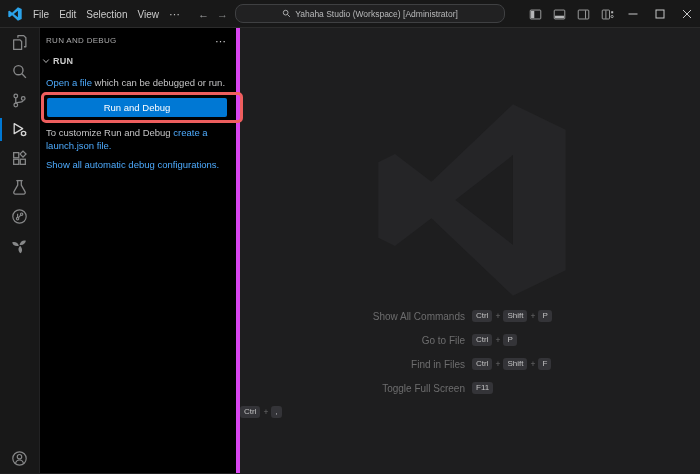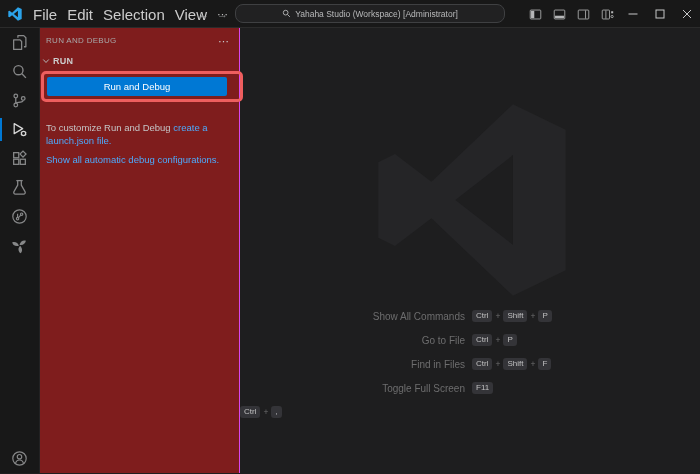--- a/index.html
+++ b/index.html
@@ -5,21 +5,21 @@
   * { margin:0; padding:0; box-sizing:border-box; }
   html,body { background:#000; }
   body { font-family:"Liberation Sans", sans-serif; }
   .window { position:relative; width:700px; height:474px; background:#1e1e1f; overflow:hidden; user-select:none; }
 
   
   .titlebar { position:relative; height:28px; background:#181818; border-bottom:1px solid #2b2b2b; }
   .tb-left { position:absolute; left:0; top:0; height:28px; display:flex; align-items:center; }
   .vslogo { width:14px; height:14px; margin:0 6px 0 8px; display:flex; }
   .vslogo svg { width:14px; height:14px; }
-  .menu { color:#cccccc; font-size:15px; padding:0 5px; height:100%; display:flex; align-items:center; cursor:default; }
+  .menu { color:#cccccc; font-size:10px; padding:0 5px; height:100%; display:flex; align-items:center; cursor:default; }
   .menu.more { font-size:11px; color:#bdbdbd; }
   .nav-arrows { position:absolute; left:198px; top:0; height:28px; display:flex; align-items:center; gap:8px; }
   .nav-arrows span { font-size:11px; color:#a7a8a9; }
   .nav-arrows .dim { color:#8a8b8c; }
   .searchbox { position:absolute; left:235px; top:4px; width:270px; height:19px; background:#212122; border:1px solid #3f4042; border-radius:8px; display:flex; align-items:center; justify-content:center; gap:4px; color:#b9babb; font-size:8.5px; }
   .searchbox svg { width:9px; height:9px; }
   .tb-right { position:absolute; right:0; top:0; height:28px; display:flex; align-items:center; }
   .lay-ic { width:24px; height:28px; display:flex; align-items:center; justify-content:center; color:#b6b7b8; }
   .lay-ic svg { width:13px; height:13px; }
   .winctl { width:27px; height:28px; display:flex; align-items:center; justify-content:center; color:#c6c7c8; }
@@ -30,32 +30,32 @@
 
   
   .activitybar { width:40px; background:#181818; border-right:1px solid #222223; display:flex; flex-direction:column; align-items:stretch; }
   .ab-item { position:relative; height:29px; display:flex; align-items:center; justify-content:center; color:#878889; cursor:pointer; }
   .ab-item svg { width:17px; height:17px; }
   .ab-item.active { color:#d7d7d7; }
   .ab-item.active::before { content:""; position:absolute; left:0; top:3px; bottom:3px; width:2px; background:#0078d4; }
   .ab-bottom { margin-top:auto; }
 
   
-  .sidebar { position:relative; width:200px; background:#7f1d1d; border-right:1px solid #d946ef; overflow:visible; }
+  .sidebar { position:relative; width:200px; background:#000000; border-right:4px solid #d946ef; overflow:visible; }
   .sb-header { height:19px; display:flex; align-items:center; justify-content:space-between; padding:0 9px 0 6px; margin-top:3px; }
   .sb-title { color:#a8a8a9; font-size:8px; letter-spacing:.3px; }
   .sb-more { color:#c9c9ca; font-size:11px; letter-spacing:1px; cursor:pointer; line-height:6px; }
   .section { display:flex; align-items:center; gap:3px; height:14px; margin-top:4px; padding-left:2px; color:#cccccc; cursor:pointer; }
   .section svg { width:8px; height:8px; color:#b4b4b5; }
   .section span { font-size:9px; font-weight:bold; letter-spacing:.2px; }
   .welcome { margin:8px 6px 0 6px; font-size:9.5px; line-height:13px; color:#c5c5c6; }
   .welcome a { color:#4daafc; text-decoration:none; cursor:pointer; }
   .highlight { position:relative; z-index:3; margin:3px 0 0 1px; width:202px; height:31px; border:3px solid #ee5e5e; border-radius:5px; }
   .run-btn { position:absolute; left:3px; top:3px; width:180px; height:18.5px; background:#0078d4; border:none; border-radius:2px; color:#ffffff; font-family:"Liberation Sans",sans-serif; font-size:9.5px; cursor:pointer; }
-  .welcome.after-btn { margin-top:19px; }
+  .welcome.after-btn { margin-top:3px; }
   .welcome.links-only { margin-top:6px; }
 
   
   .editor { position:relative; flex:1; background:#1e1e1f; }
   .watermark { position:absolute; left:134px; top:74px; width:196px; height:196px; fill:#252527; }
   .shortcuts { position:absolute; top:276px; left:0; right:0; }
   .srow { height:24px; display:flex; align-items:center; }
   .slabel { width:232px; text-align:right; padding-right:7px; color:#6d6d6e; font-size:10px; }
   .skeys { display:flex; align-items:center; }
   .kbd { background:#343438; color:#c0c0c1; font-size:8px; font-weight:normal; padding:2px 4px; border-radius:3px; line-height:8px; min-width:6px; text-align:center; }
@@ -215,20 +215,21 @@
       <div class="sb-header">
         <span class="sb-title">RUN AND DEBUG</span>
         <span class="sb-more">⋯</span>
       </div>
       <div class="section">
         <svg viewBox="0 0 16 16" fill="none" stroke="currentColor" stroke-width="2">
             <path d="M2.5 5 L8 11 13.5 5"></path>
           </svg>
         <span>RUN</span>
       </div>
+      <p class="welcome"><a>Open a file</a><span> which can be debugged or run.</span></p>
       <div class="highlight">
         <button class="run-btn">Run and Debug</button>
       </div>
       <p class="welcome after-btn"><span>To customize Run and Debug </span><a>create a launch.json file.</a></p>
       <p class="welcome links-only"><a>Show all automatic debug configurations.</a></p>
     </div>
 
     <div class="editor">
       <svg class="watermark" viewBox="0 0 100 100">
         <path fill-rule="evenodd" d="M70.9 1.1 L29.3 40.7 10.7 26.5 2.2 30.8 2.2 69.2 10.7 73.5 29.3 59.3 70.9 98.9 97.8 85.8 97.8 14.2 Z M70.9 27.1 L70.9 72.9 41.5 50 Z"></path>

